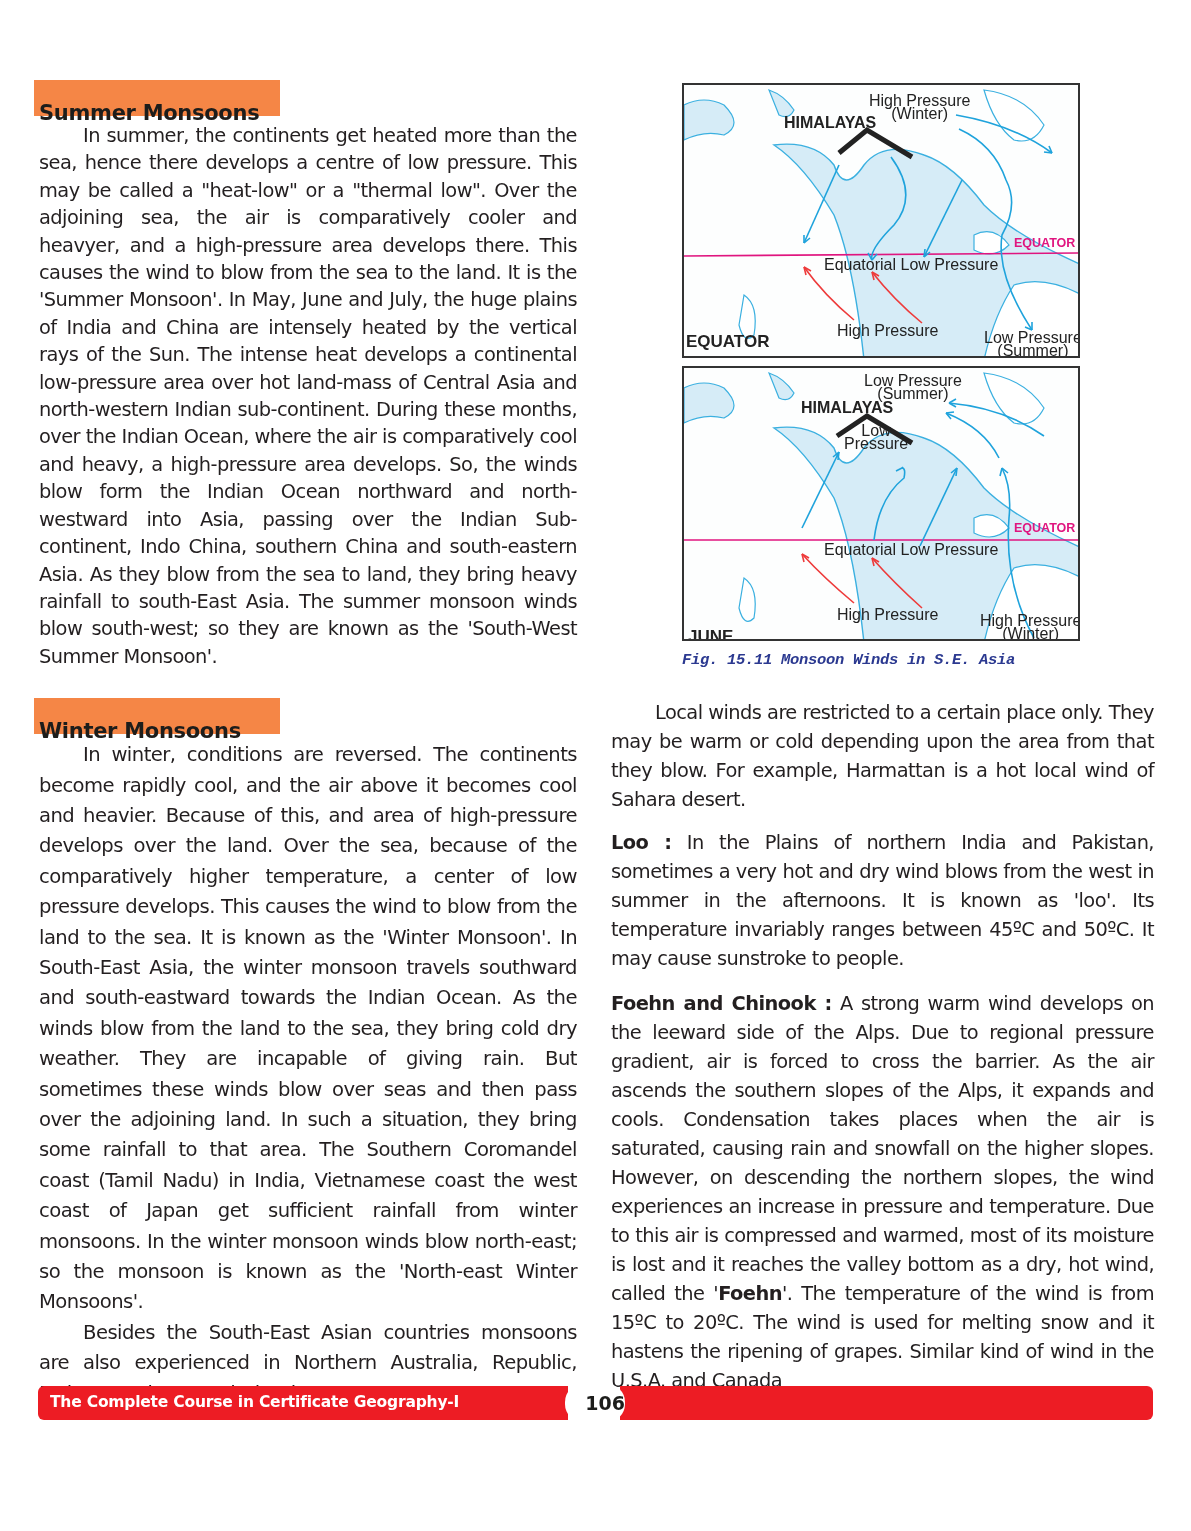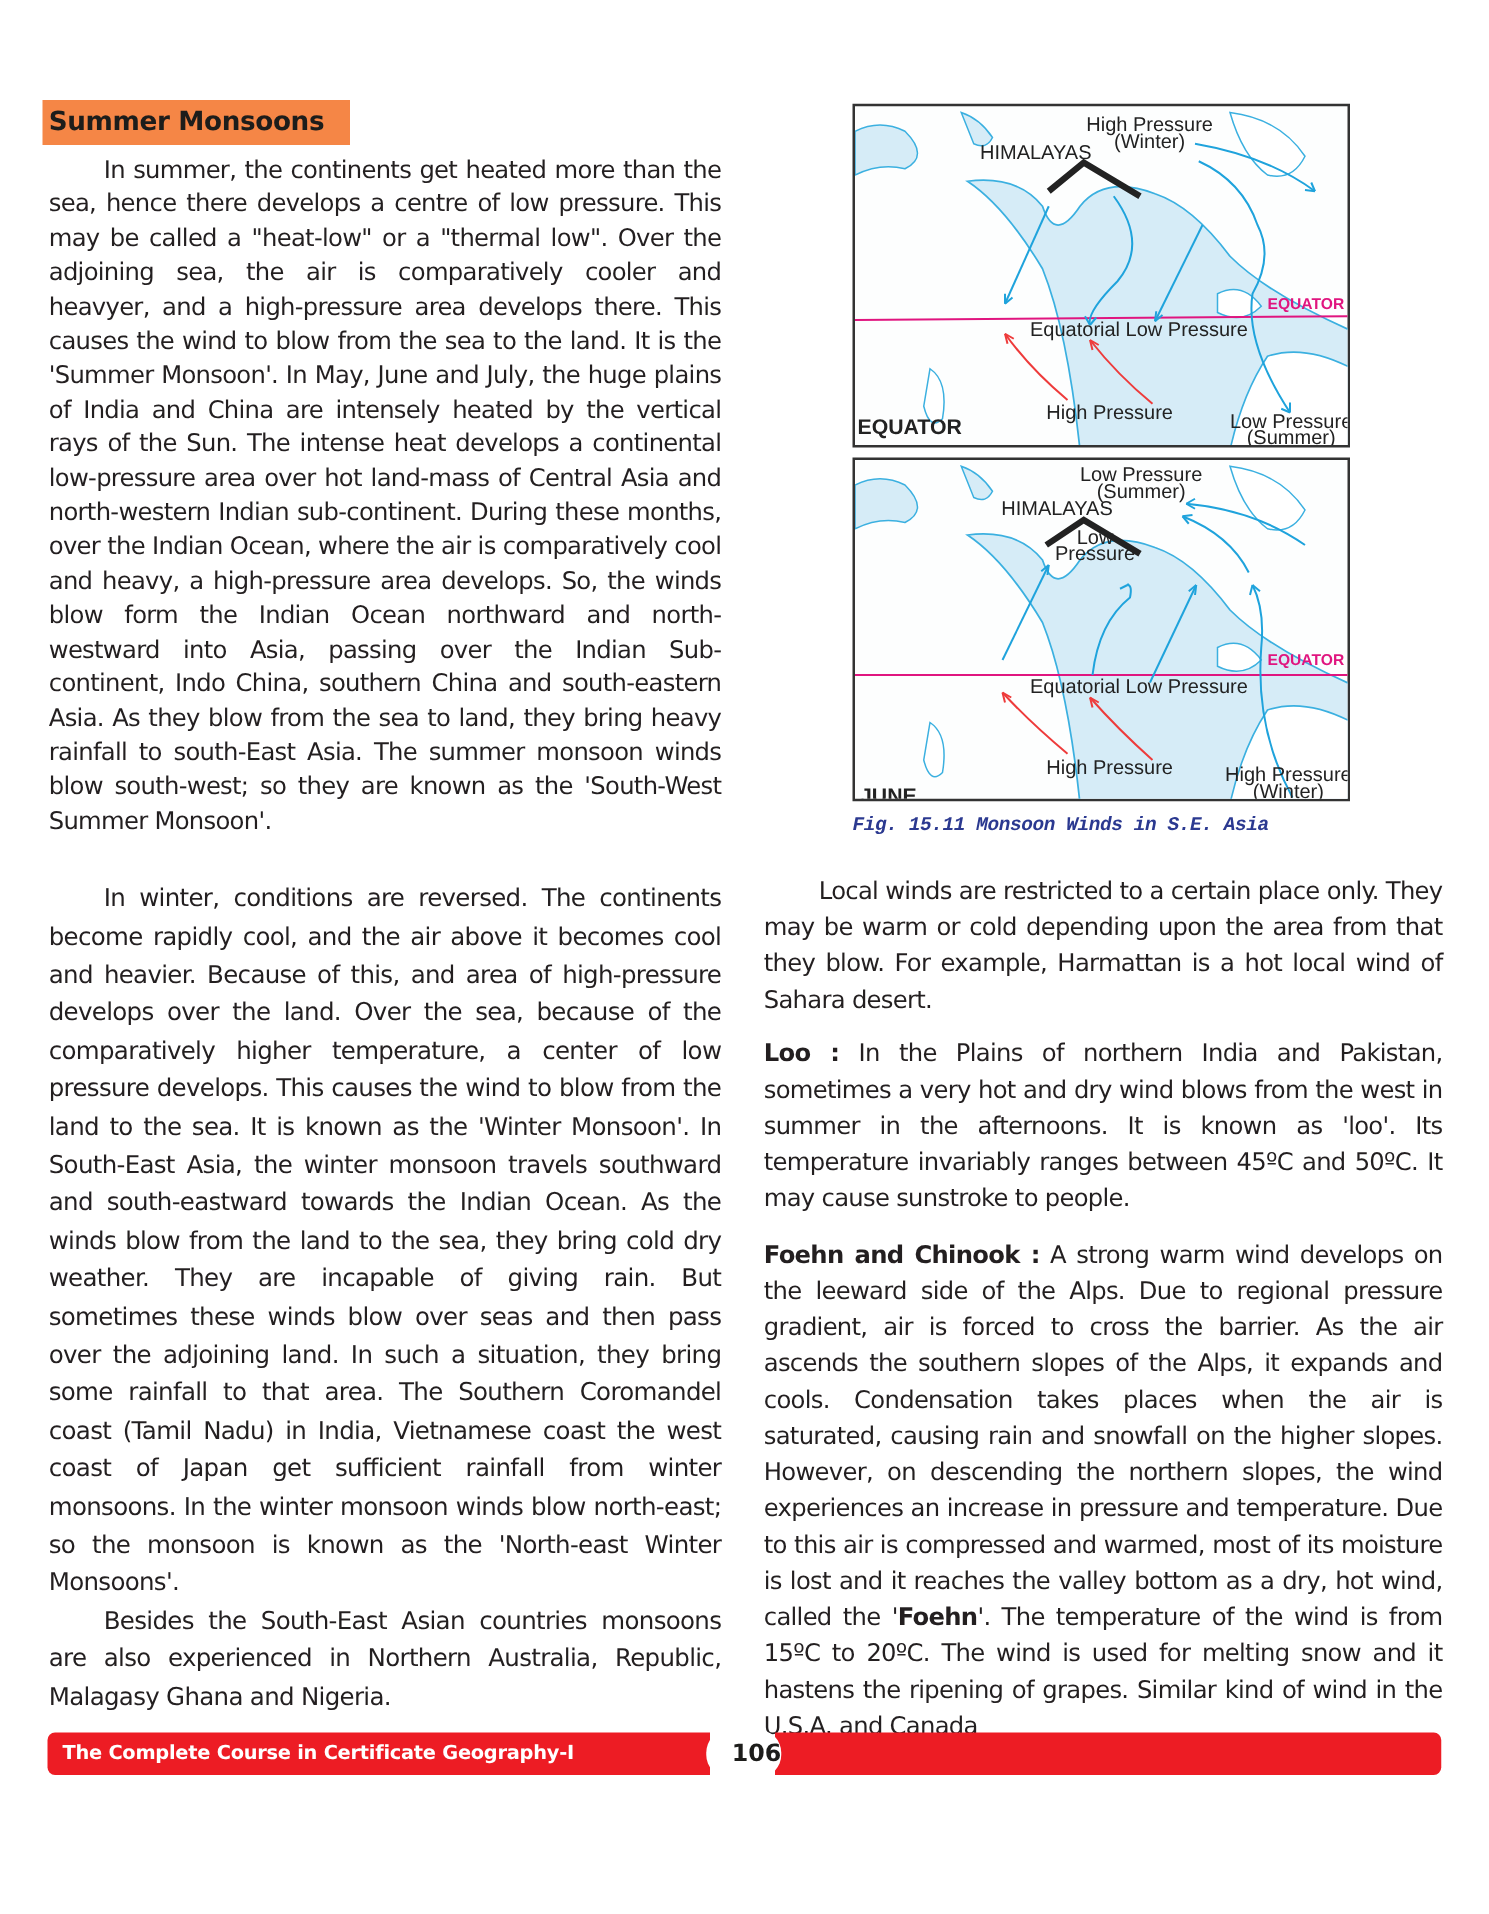--- a/index.html
+++ b/index.html
@@ -2,21 +2,21 @@
 <html><head>
 <meta charset="utf-8">
 <style>
   html, body { margin: 0; padding: 0; background: #ffffff; }
   body { width: 1191px; height: 1531px; position: relative; overflow: hidden;
          font-family: "DejaVu Sans", "Liberation Sans", sans-serif; color: #231f20; }
   .col { position: absolute; }
   .left { left: 39px; top: 80px; width: 538px; }
   .right { left: 611px; top: 692px; width: 543px; }
   .heading { background: #f58646; font-weight: bold; font-size: 21px; line-height: 34px;
-             height: 36px; padding: 0 5px; box-sizing: border-box; color: #1d1d1b;
+             height: 36px; padding: 16px 5px; box-sizing: border-box; color: #1d1d1b;
              letter-spacing: -0.3px; }
   .left .heading { width: 246px; margin-left: -5px; }
   .right .heading { width: 272px; margin-left: -6px; }
   p.body { margin: 0; font-size: 19.4px; line-height: 27.4px; text-align: justify;
            letter-spacing: -0.55px; word-spacing: 0px; }
   p.indent { text-indent: 44px; }
   .left p.body { margin-top: 6px; }
   .wm-body { font-size: 19.6px !important; line-height: 30.4px !important; }
   .gap { height: 28px; }
   .right p.body { line-height: 29px; }
@@ -24,21 +24,21 @@
 
   
   .figure { position: absolute; left: 682px; top: 83px; width: 400px; }
   .map { position: relative; width: 398px; border: 2px solid #333; box-sizing: border-box;
          background: #fdfefe; overflow: hidden; }
   .map1 { height: 275px; }
   .map2 { height: 275px; margin-top: 8px; }
   .map svg { position: absolute; left: 0; top: 0; }
   .mlabel { position: absolute; font-family: "Liberation Sans", sans-serif; font-size: 16px;
             color: #222; line-height: 13px; text-align: center; white-space: nowrap; }
-  .mlabel.bold { font-weight: normal; }
+  .mlabel.bold { font-weight: bold; }
   .mlabel.month { font-weight: bold; font-size: 17px; }
   .mlabel.eq { color: #e0157f; font-weight: bold; font-size: 12.5px; }
   .caption { text-align: left; font-family: Liberation Mono, monospace;
              font-style: italic; font-weight: bold; color: #2b3990; font-size: 15.5px;
              margin-top: 10px; letter-spacing: -0.3px; }
 
   
   .footer { position: absolute; left: 38px; top: 1386px; width: 950px; height: 34px; border-radius: 17px; }
   .footer .bar { position: absolute; top: 0; height: 34px; background: #ed1c24; }
   .footer .bar.l { left: 0; width: 530px; border-radius: 6px 0 0 6px; }
@@ -49,20 +49,21 @@
                   background: #fff; border-radius: 18px; text-align: right;
                   font-weight: bold; font-size: 19px; line-height: 38px; color: #1d1d1b; }
 </style>
 </head>
 <body>
 
 <div class="col left">
   <div class="heading">Summer Monsoons</div>
   <p class="body indent">In summer, the continents get heated more than the sea, hence there develops a centre of low pressure. This may be called a "heat-low" or a "thermal low". Over the adjoining sea, the air is comparatively cooler and heavyer, and a high-pressure area develops there. This causes the wind to blow from the sea to the land. It is the 'Summer Monsoon'. In May, June and July, the huge plains of India and China are intensely heated by the vertical rays of the Sun. The intense heat develops a continental low-pressure area over hot land-mass of Central Asia and north-western Indian sub-continent. During these months, over the Indian Ocean, where the air is comparatively cool and heavy, a high-pressure area develops. So, the winds blow form the Indian Ocean northward and north-westward into Asia, passing over the Indian Sub-continent, Indo China, southern China and south-eastern Asia. As they blow from the sea to land, they bring heavy rainfall to south-East Asia. The summer monsoon winds blow south-west; so they are known as the 'South-West Summer Monsoon'.</p>
   <div class="gap"></div>
+  <div class="heading">Winter Monsoons</div>
   <p class="body indent wm-body">In winter, conditions are reversed. The continents become rapidly cool, and the air above it becomes cool and heavier. Because of this, and area of high-pressure develops over the land. Over the sea, because of the comparatively higher temperature, a center of low pressure develops. This causes the wind to blow from the land to the sea. It is known as the 'Winter Monsoon'. In South-East Asia, the winter monsoon travels southward and south-eastward towards the Indian Ocean. As the winds blow from the land to the sea, they bring cold dry weather. They are incapable of giving rain. But sometimes these winds blow over seas and then pass over the adjoining land. In such a situation, they bring some rainfall to that area. The Southern Coromandel coast (Tamil Nadu) in India, Vietnamese coast the west coast of Japan get sufficient rainfall from winter monsoons. In the winter monsoon winds blow north-east; so the monsoon is known as the 'North-east Winter Monsoons'.</p>
   <p class="body indent wm-body" style="margin-top:0">Besides the South-East Asian countries monsoons are also experienced in Northern Australia, Republic, Malagasy  Ghana and Nigeria.</p>
 </div>
 
 <div class="figure">
 
   <div class="map map1">
     <svg width="398" height="275" viewBox="0 0 398 275">
       <path d="M0 60 Q40 40 70 70 L90 90 Q110 120 120 140 L140 190 Q150 240 130 275 L0 275 Z" fill="none"></path>
       <path d="M90 60 Q120 80 150 130 Q170 180 180 275 L398 275 L398 180 Q330 150 300 120 Q270 80 240 70 Q200 55 180 80 Q160 110 150 80 Q130 55 90 60 Z" fill="#d6ecf7" stroke="#3bb0e0" stroke-width="1.4"></path>

